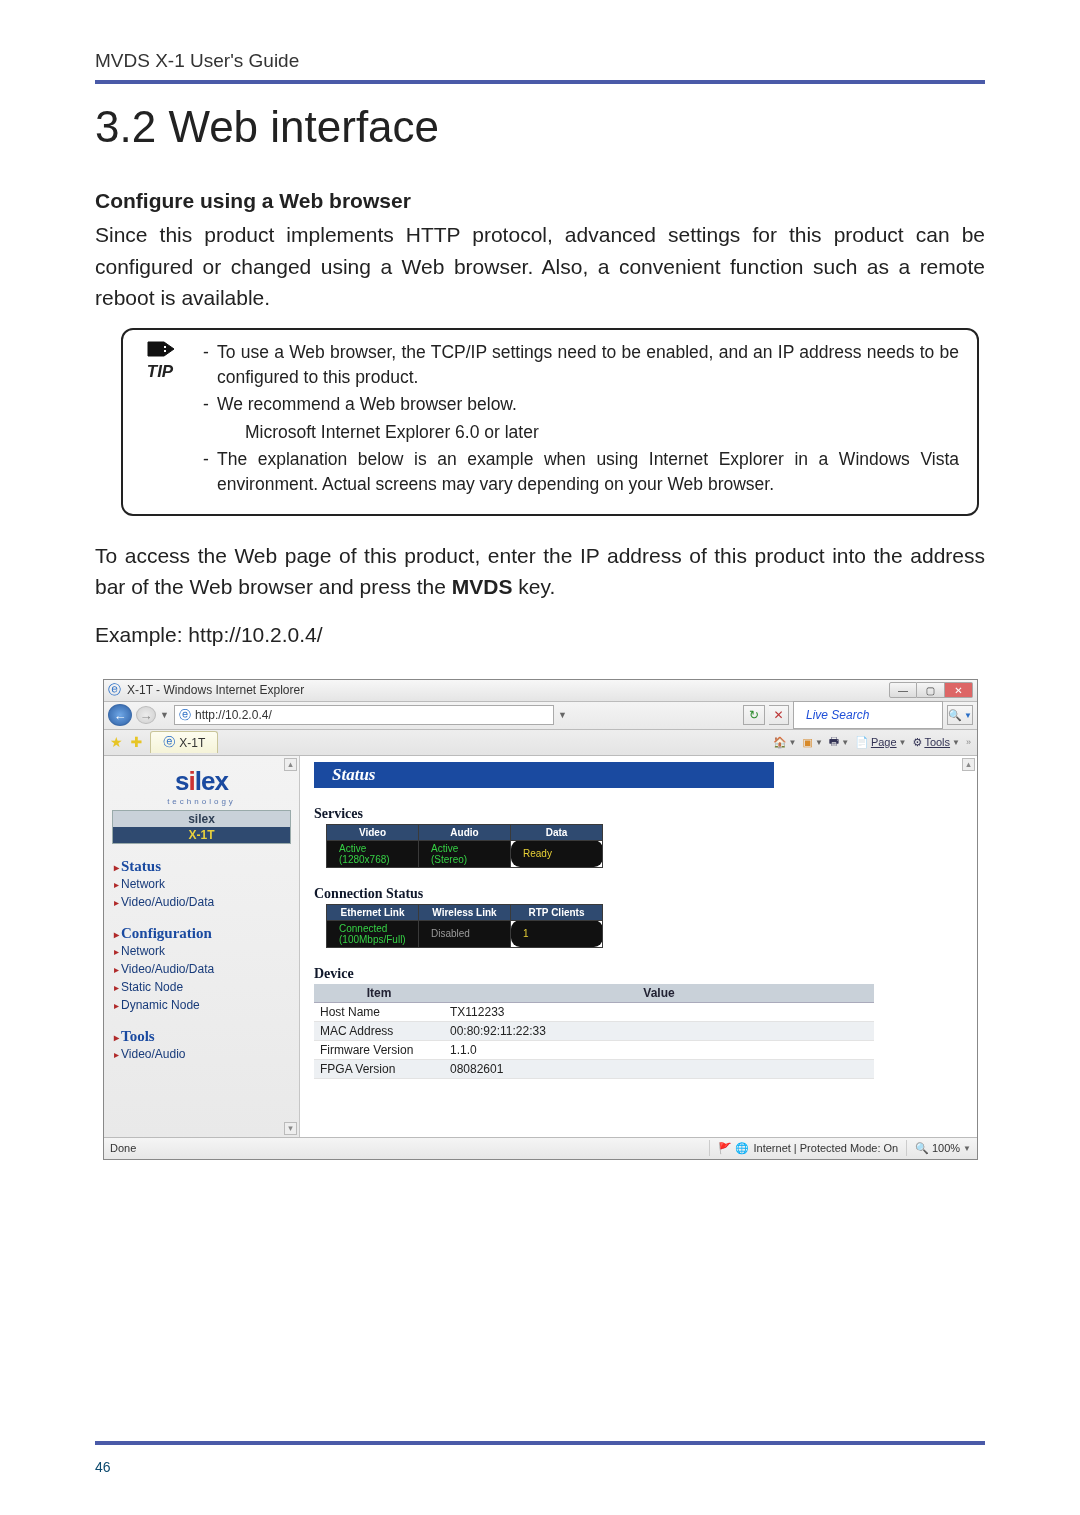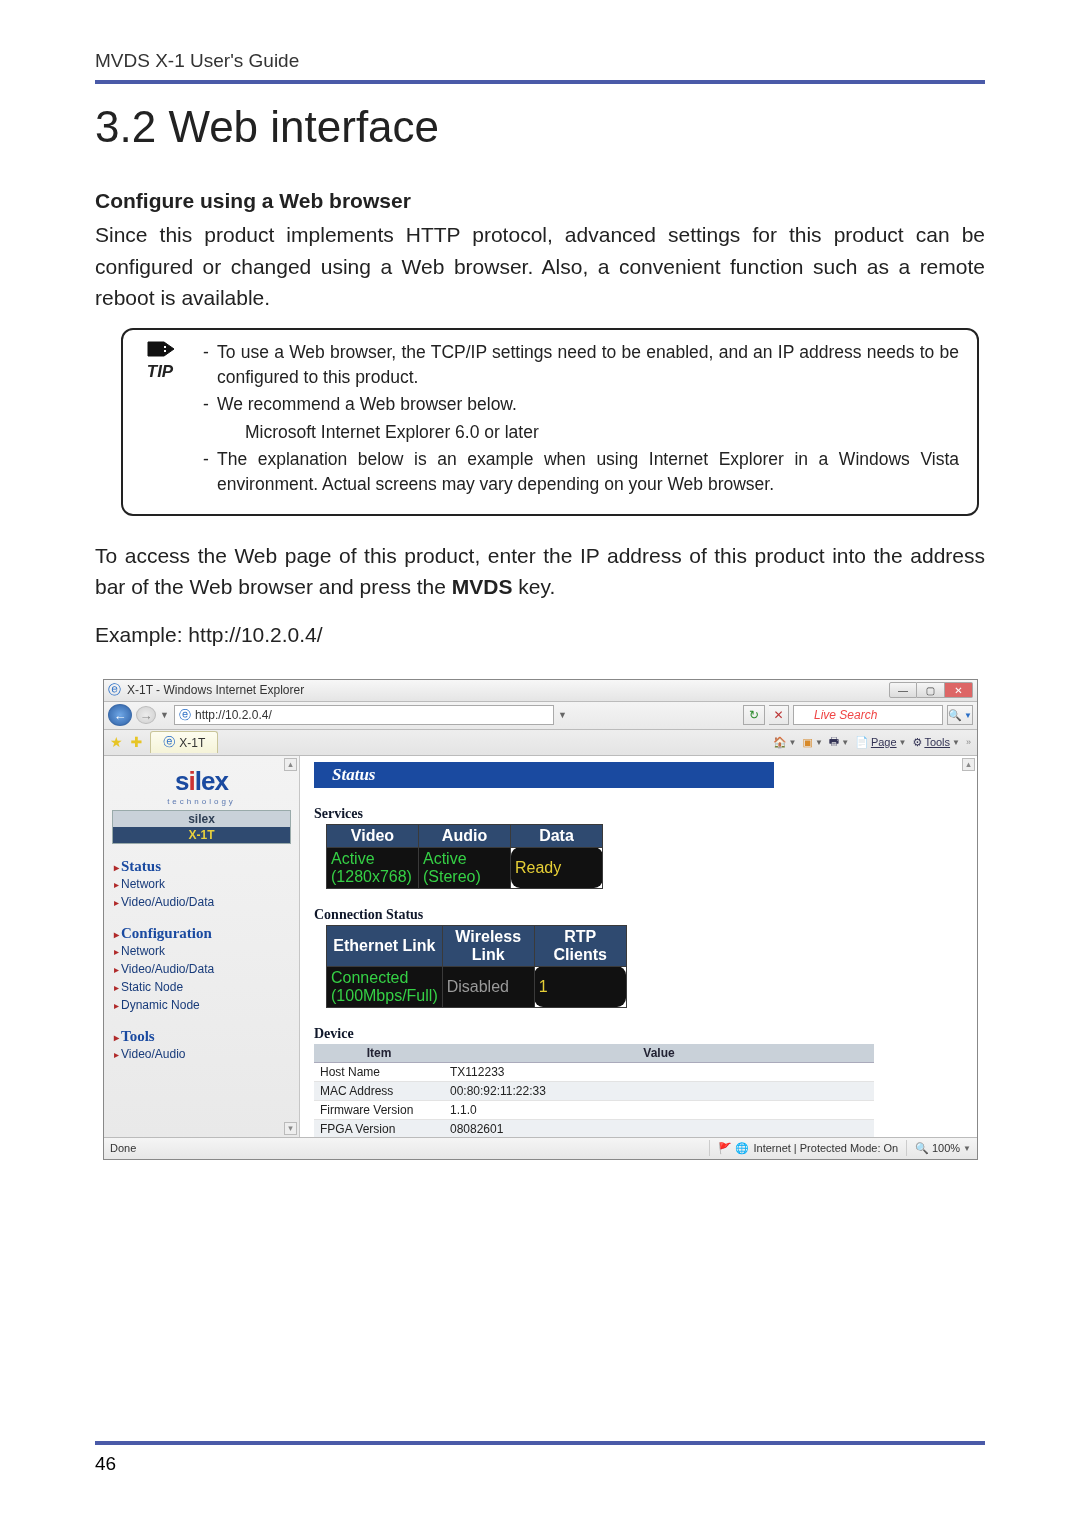--- a/index.html
+++ b/index.html
@@ -129,24 +129,24 @@
     flex: 0 0 380px;
     height: 20px;
     border:1px solid #aaa;
     background:#fff;
     display:flex; align-items:center; padding:0 4px; gap:4px;
     font-size: 12px; color:#333;
   }
   .urlbox .pageicon { color:#2a6ec6; font-size:12px;}
   .nav-spacer { flex:1; }
   .searchbox {
-    width: 150px; height:20px;
+    width: 150px; height:28px;
     border:1px solid #aaa; background:#fff;
-    display:flex; align-items:center; padding:0 20px;
-    color:#ef4444; font-style:italic; font-size:12px;
+    display:flex; align-items:center; padding:0 12px;
+    color:#1d4ed8; font-style:italic; font-size:12px;
   }
   .refresh {
     width:22px; height:20px; border:1px solid #aaa;
     display:inline-flex; align-items:center; justify-content:center;
     background:linear-gradient(#f7f7f7,#e8e8e8); color:#2a8a2a;
   }
   .stopx {
     width:20px; height:20px; border:1px solid #aaa; border-left:none;
     display:inline-flex; align-items:center; justify-content:center;
     background:linear-gradient(#f7f7f7,#e8e8e8); color:#b33;
@@ -247,22 +247,22 @@
   .sec-title {
     color:#0f172a; font-weight:700; font-size:14px;
     font-family: Georgia, "Times New Roman", serif;
     margin: 18px 0 2px;
   }
   table.svc {
     border-collapse:collapse; margin-left:12px;
   }
   table.svc th, table.svc td {
     border:1px solid #3a3a3a;
-    font-size:16px;
-    padding: 2px 4px;
+    font-size:10px;
+    padding: 2px 12px;
   }
   table.svc th {
     background:#2f4a70; color:#fff; font-weight:700;
     width: 92px;
   }
   table.svc td {
     background:#111; width:92px;
   }
   .led-green { color:#35d045; }
   .led-yellow { color:#e6cf36;border-radius:9px; }
@@ -288,21 +288,21 @@
     border-top:1px solid #bbb;
     display:flex; align-items:center; font-size:11px; color:#333;
     padding:0 6px; gap:8px;
   }
   .statusbar .seg { border-left:1px solid #ccc; height:16px; }
   .statusbar .zone { display:flex; align-items:center; gap:4px; }
   .statusbar .spacer { flex:1; }
   .globe { color:#2a8a2a; }
   .zoom { display:flex; align-items:center; gap:3px; }
   .page-num {
-    position:absolute; left:95px; bottom:40px; font-size:19px; color:#000000;
+    position:absolute; left:95px; bottom:40px; font-size:14px; color:#0c4a6e;
   }
   .foot-rule {
     position:absolute; left:95px; bottom:70px; width:890px;
     height:4px; background:#4a5aa8;
   }
 </style>
 </head>
 <body>
 
 <div class="page">

